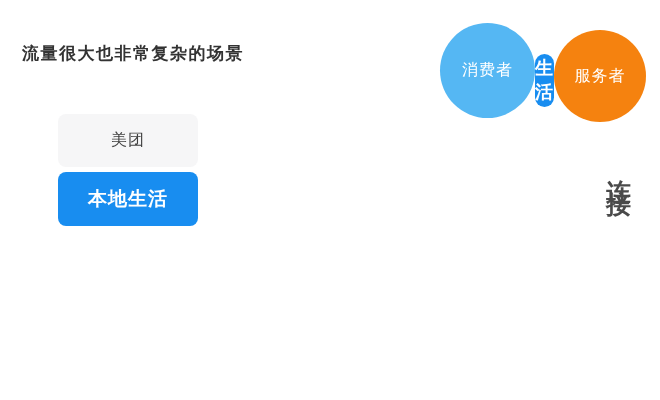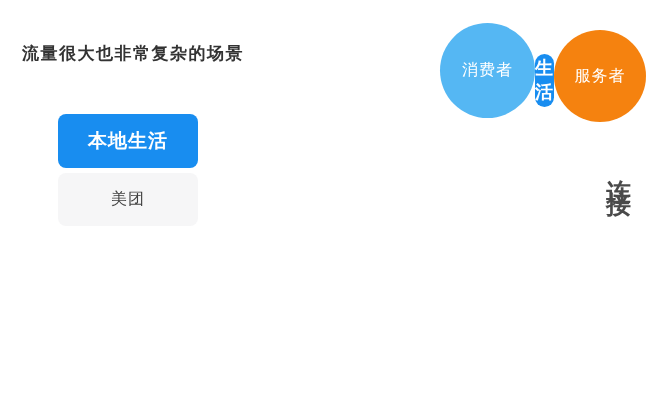--- a/index.html
+++ b/index.html
@@ -95,22 +95,22 @@
     color: #4a4a4a;
     letter-spacing: 11px;
   }
 </style>
 </head>
 <body>
 
 <div class="page-title">流量很大也非常复杂的场景</div>
 
 <div class="platform-list">
+  <div class="list-item">美团</div>
   <div class="list-item active">本地生活</div>
-  <div class="list-item">美团</div>
 </div>
 
 <div class="flow">
   <div class="node-circle node-consumer">
     <span>消费者</span>
   </div>
 
   <svg class="arrow" width="46" height="45" viewBox="0 0 46 45">
     <polygon points="13,0 33,0 33,18 46,18 23,45 0,18 13,18" fill="#188df0"></polygon>
   </svg>

